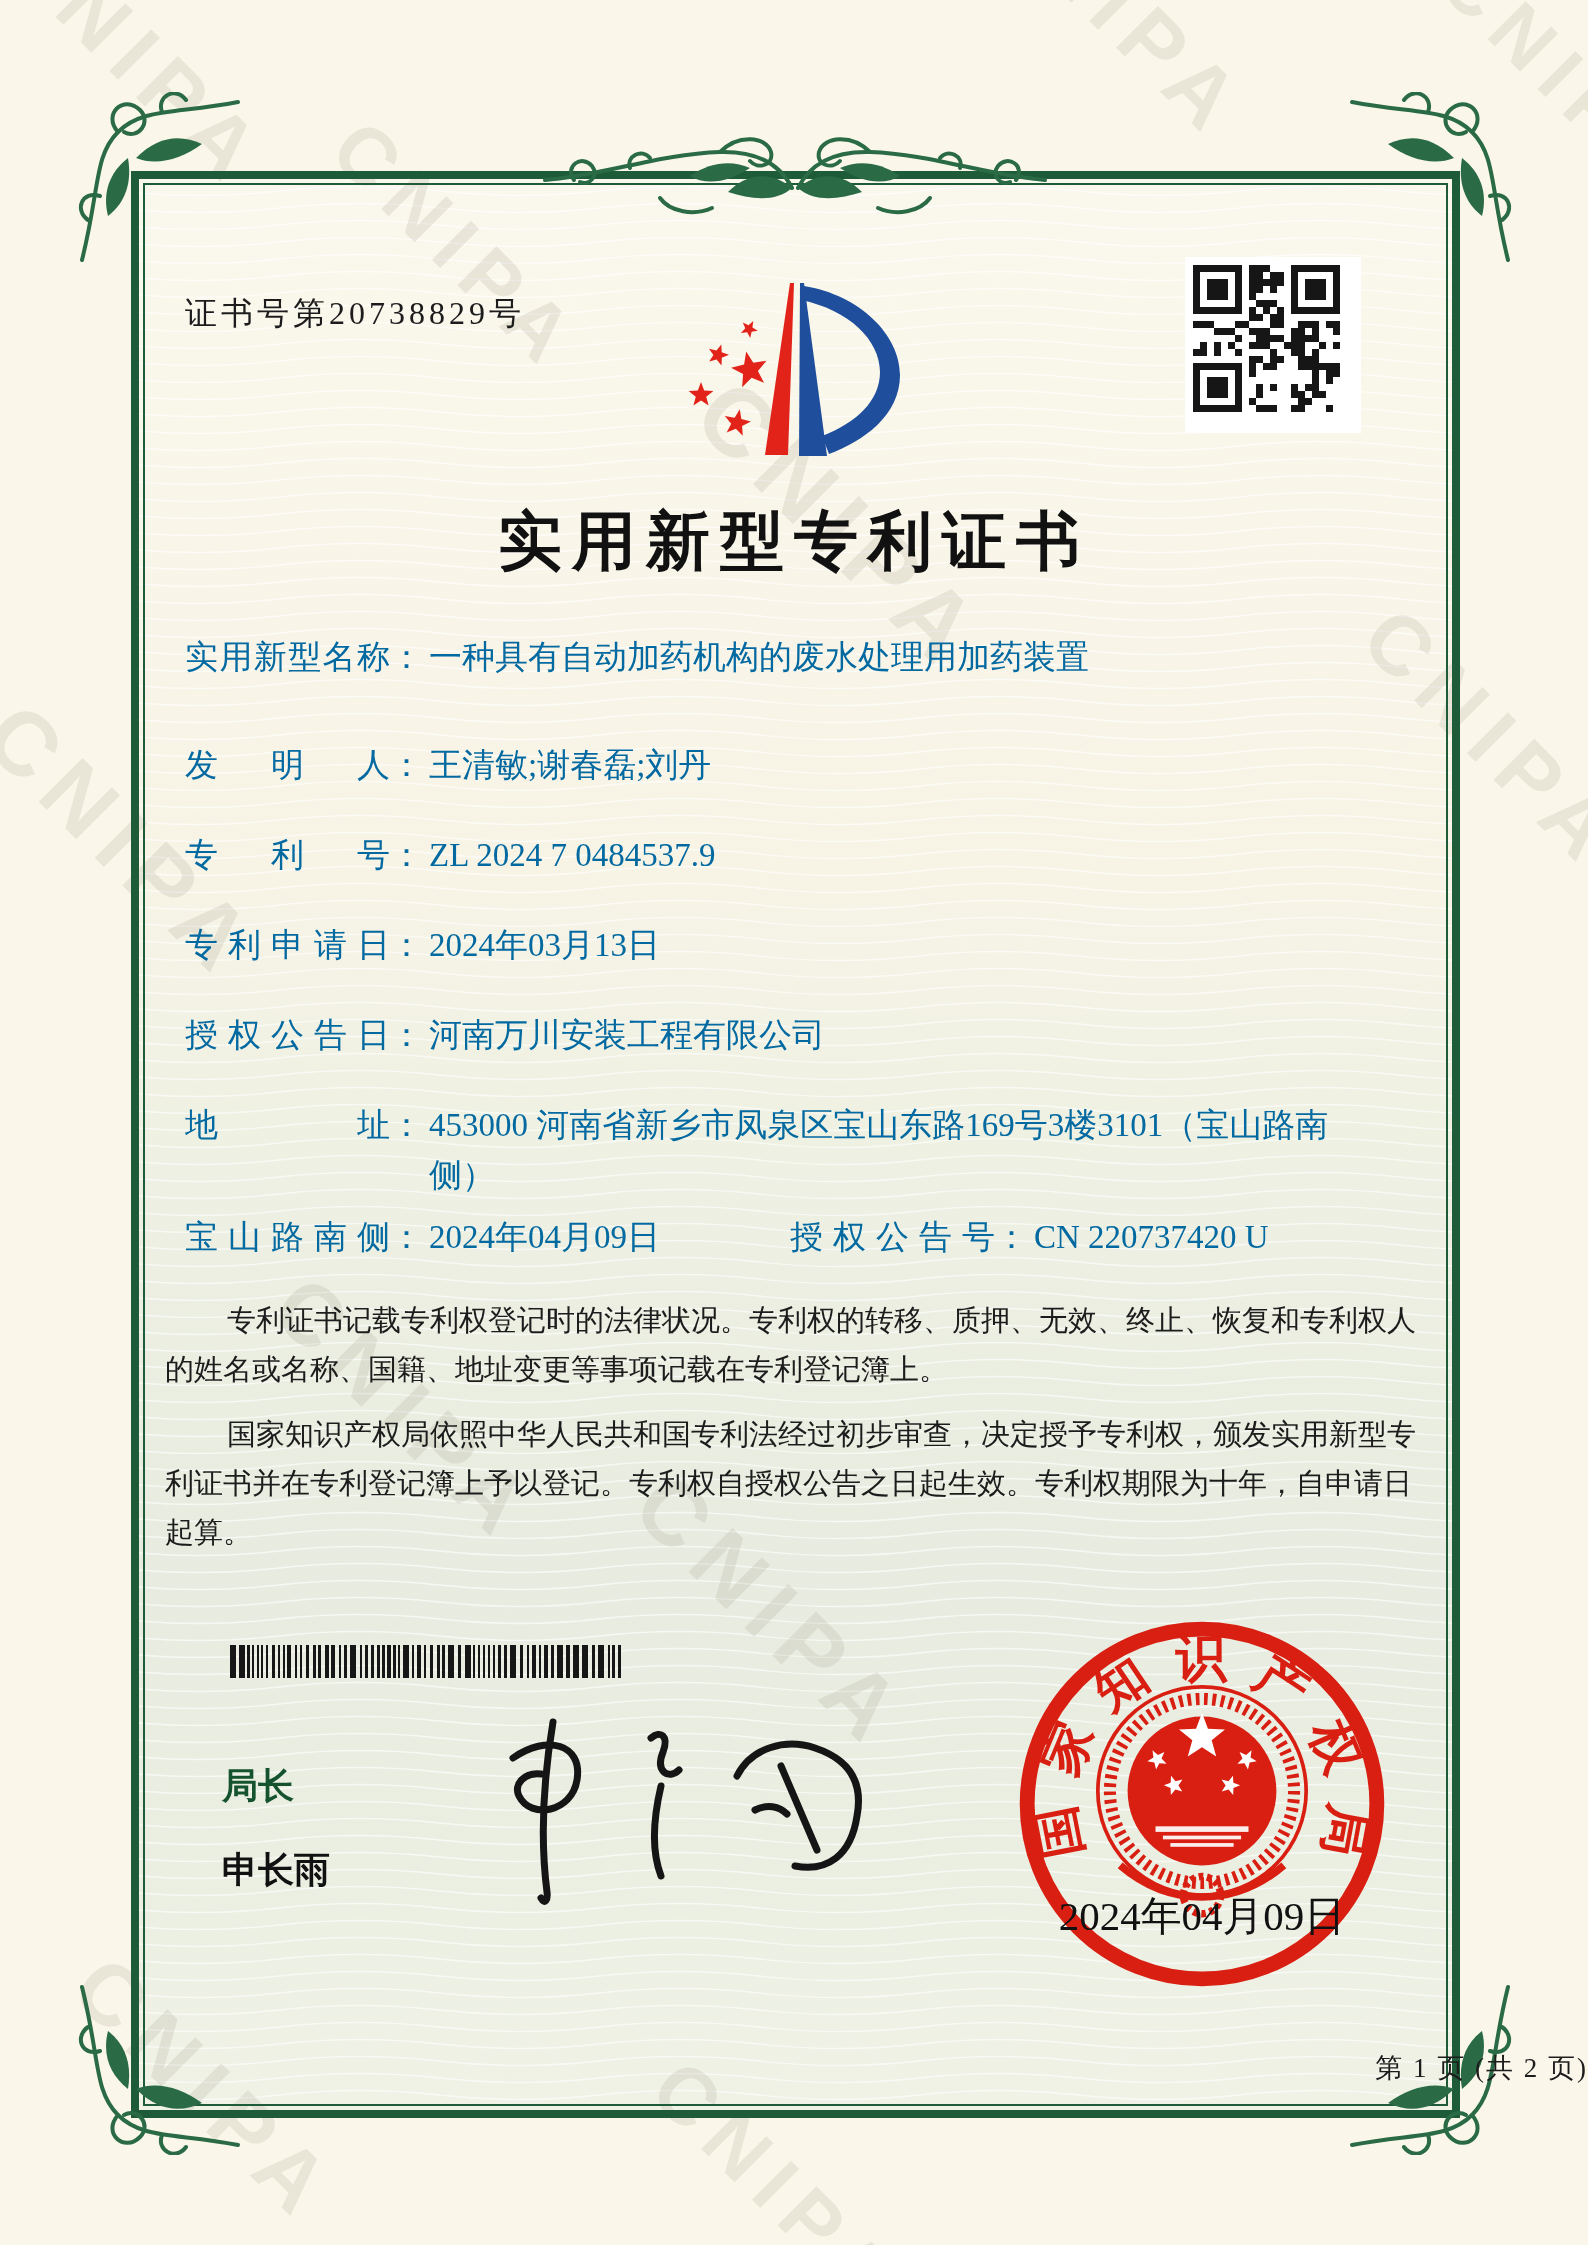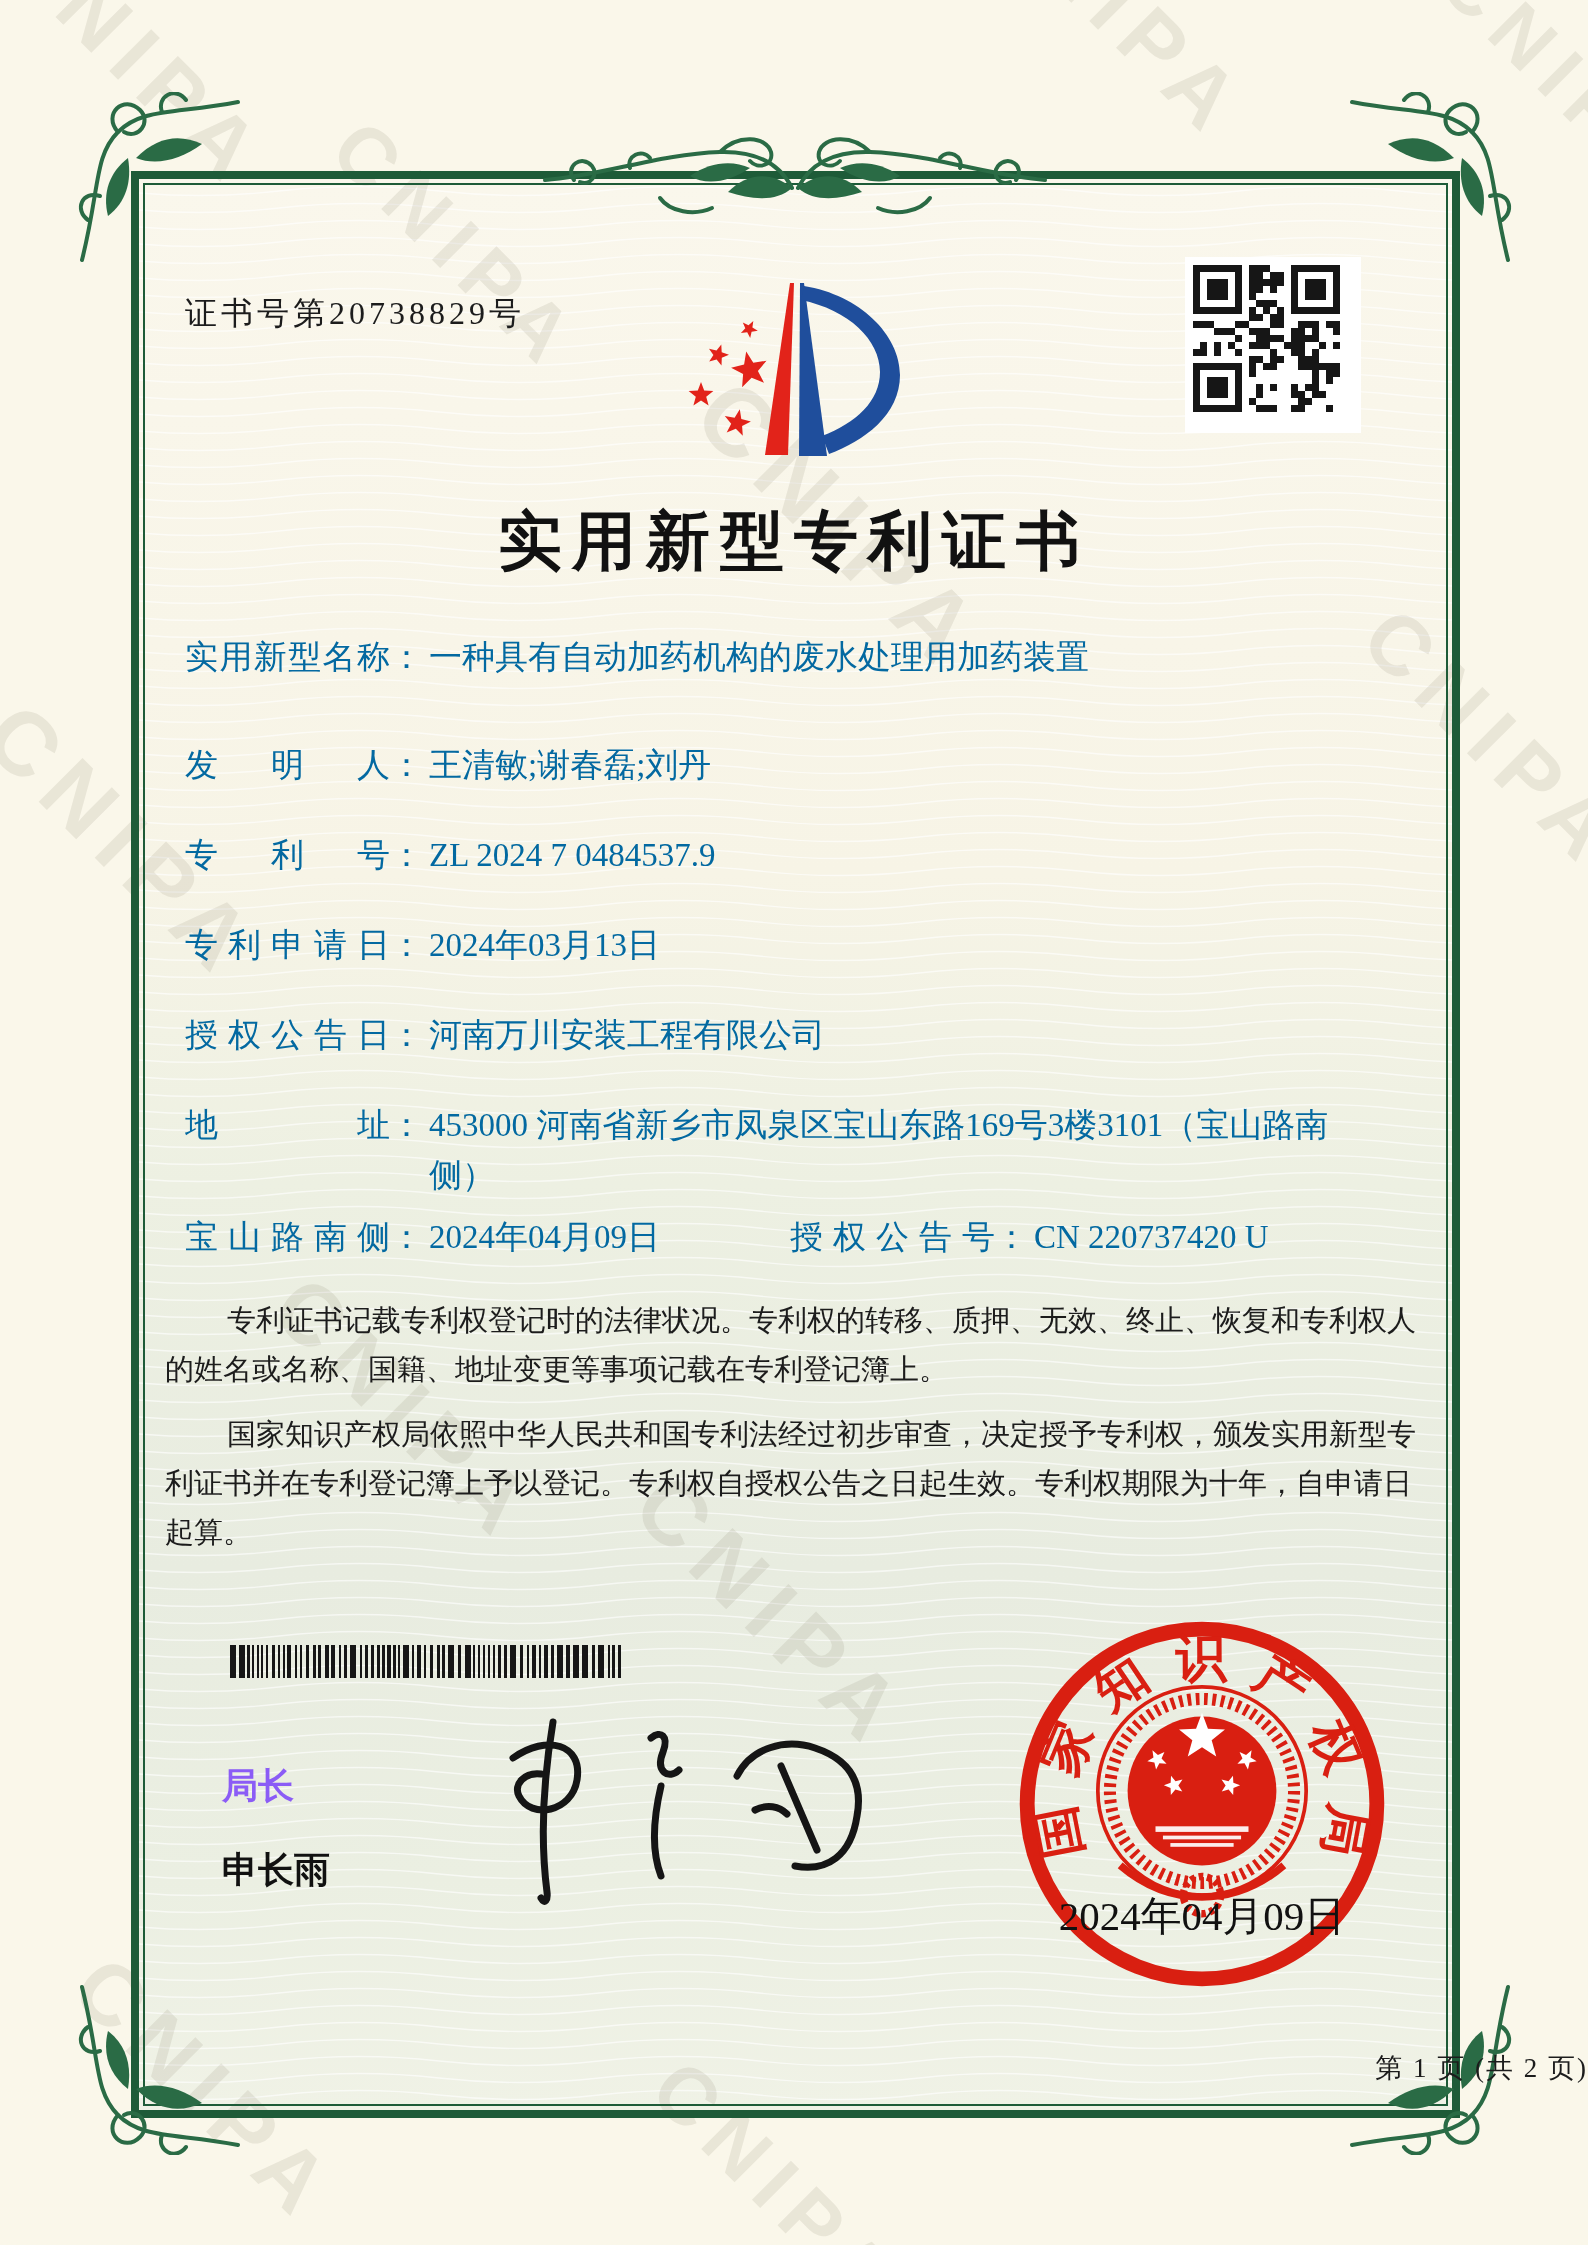--- a/index.html
+++ b/index.html
@@ -30,21 +30,21 @@
   .fvalue.wrap{width:900px;white-space:normal;}
   .frow.right{left:790px;}
   
   .paras{position:absolute;left:165px;top:1296px;width:1272px;font-size:29px;line-height:49px;color:#1c1c1c;}
   .paras p{margin:0;text-indent:62px;}
   .paras p + p{margin-top:16px;}
   
   #barcode{position:absolute;left:228px;top:1645px;}
   
   .signer-title{position:absolute;left:222px;top:1762px;font-size:36px;font-weight:bold;
-     font-family:"Liberation Sans","DejaVu Sans",sans-serif;color:#8b5cf6;}
+     font-family:"Liberation Sans","DejaVu Sans",sans-serif;color:#14532d;}
   .signer-name{position:absolute;left:222px;top:1846px;font-size:36px;font-weight:bold;
      font-family:"Liberation Sans","DejaVu Sans",sans-serif;color:#111;}
   #signature{position:absolute;left:455px;top:1700px;}
   #signature path{fill:none;stroke:#151515;stroke-width:7px;stroke-linecap:round;stroke-linejoin:round;}
   
   #seal{position:absolute;left:1016px;top:1618px;}
   .seal-red{stroke:#d91f11;fill:none;}
   
   .orn path{stroke:#2a6b45;fill:none;stroke-width:4px;stroke-linecap:round;}
   .orn .leaf{fill:#2a6b45;stroke:none;}

